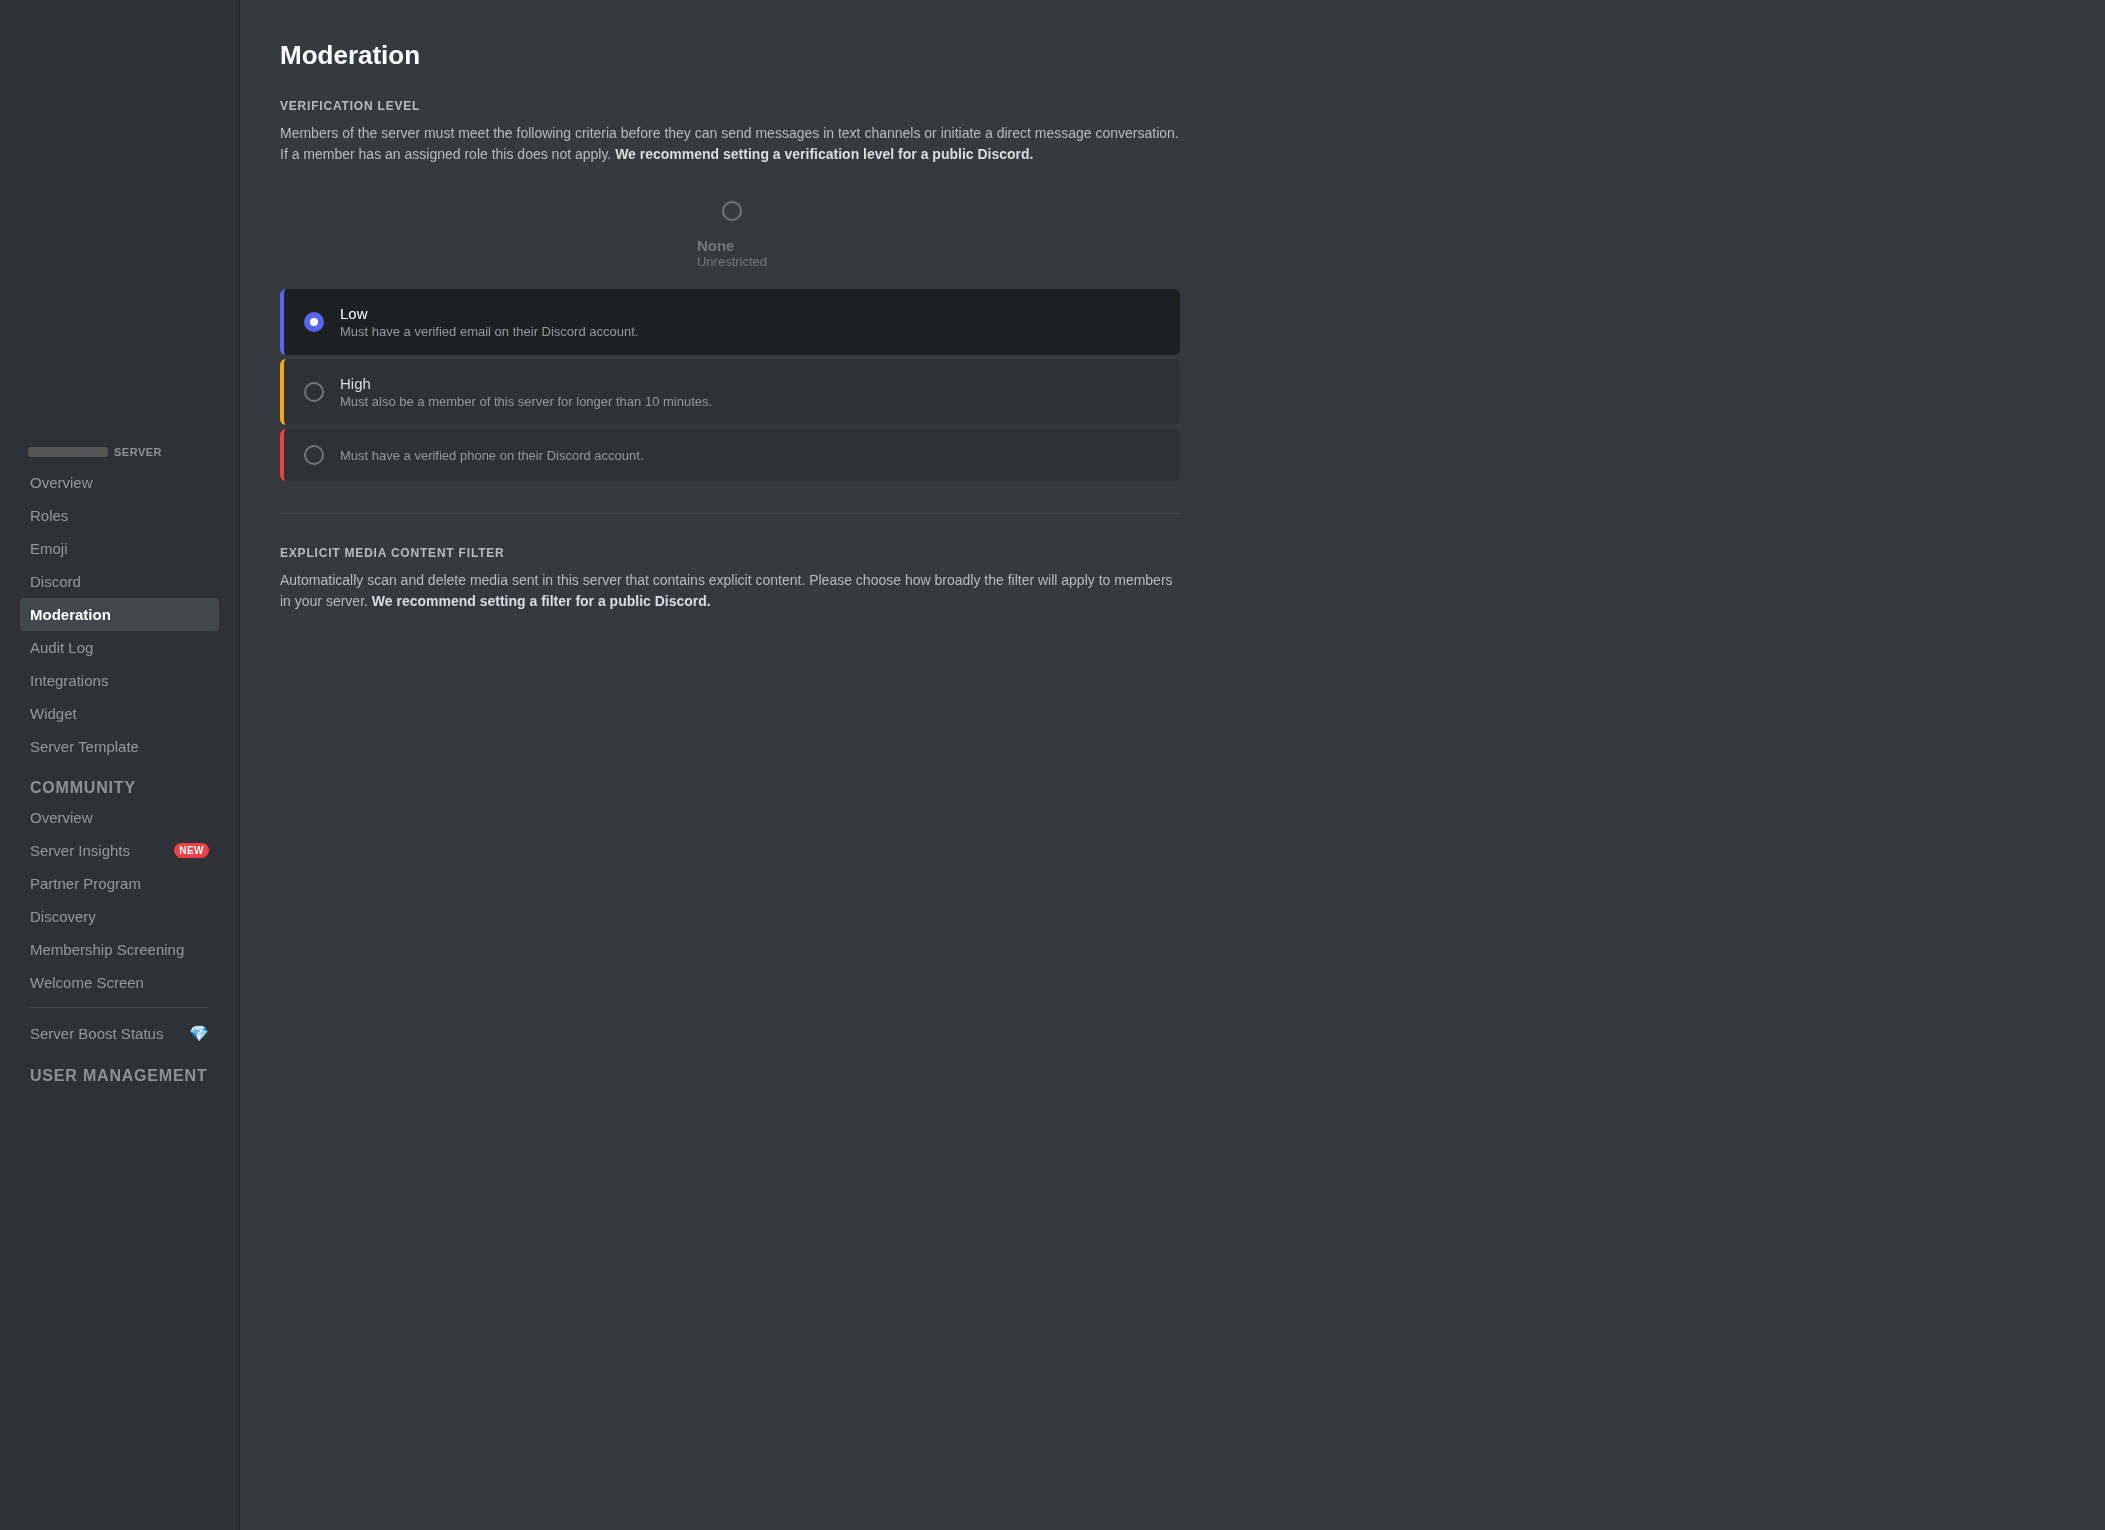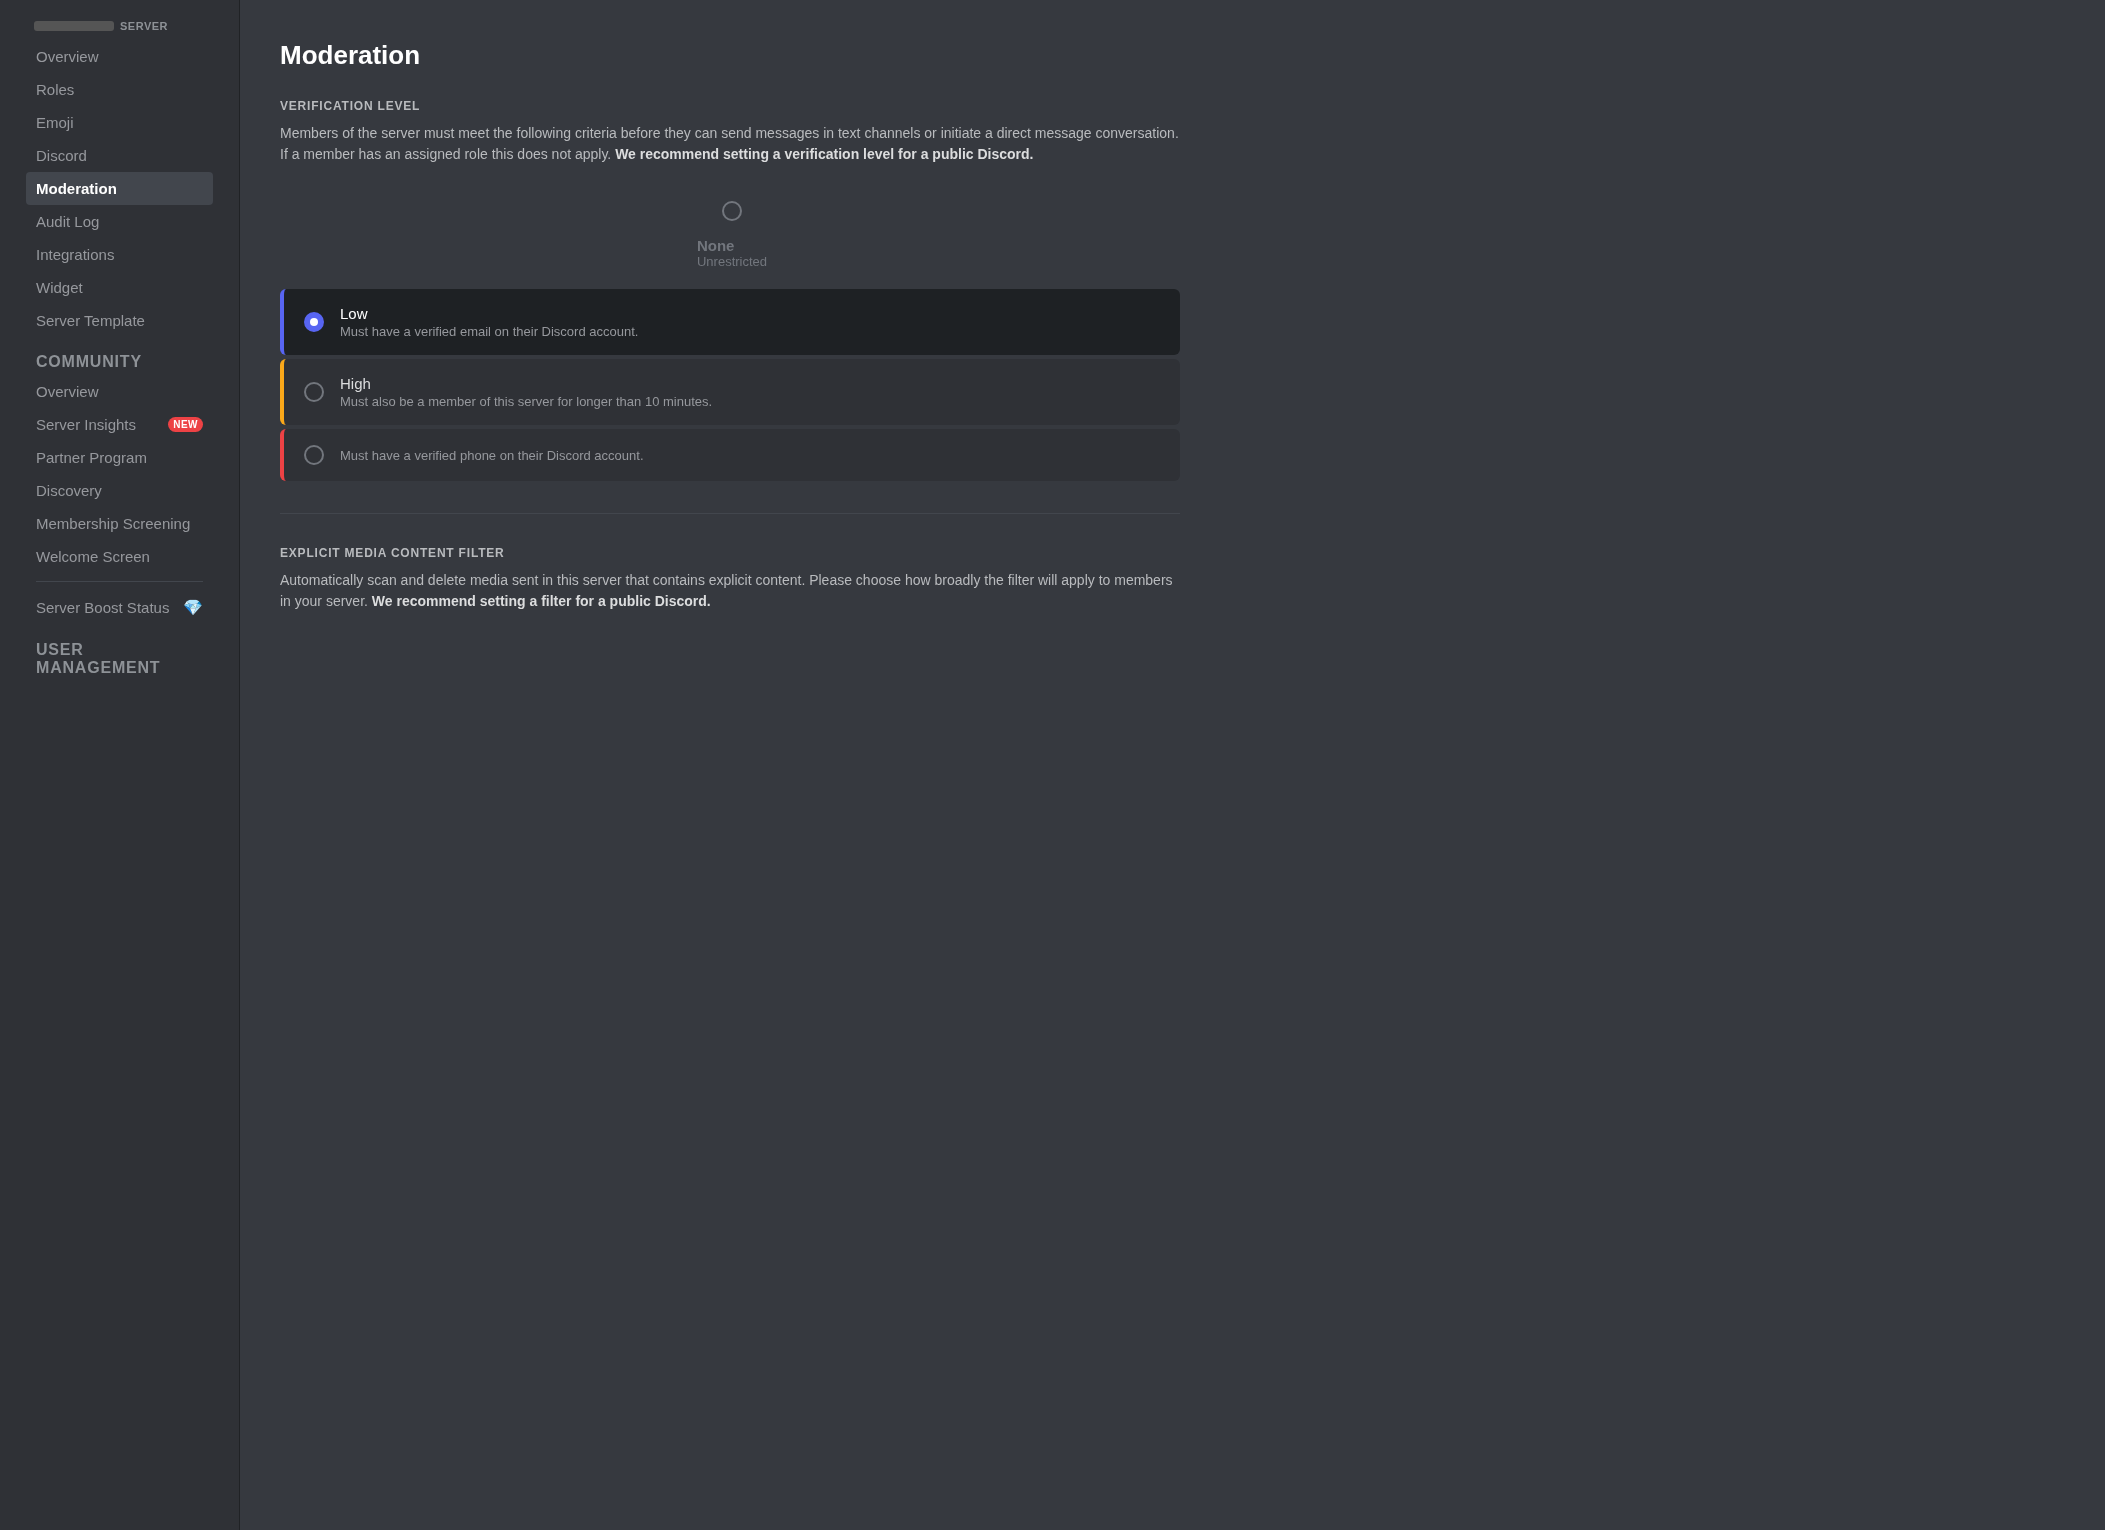--- a/index.html
+++ b/index.html
@@ -13,22 +13,23 @@
     }
 
     
     .sidebar {
       width: 240px;
       min-width: 240px;
       background: #2f3136;
       display: flex;
       flex-direction: column;
       overflow-y: auto;
-      padding: 16px 26px;
+      padding: 16px 20px;
       border-right: 1px solid #202225;
+      justify-content: center;
     }
 
     .sidebar-server-label {
       font-size: 11px;
       font-weight: 700;
       color: #8e9297;
       letter-spacing: 0.5px;
       text-transform: uppercase;
       padding: 4px 8px 8px 8px;
       display: flex;

